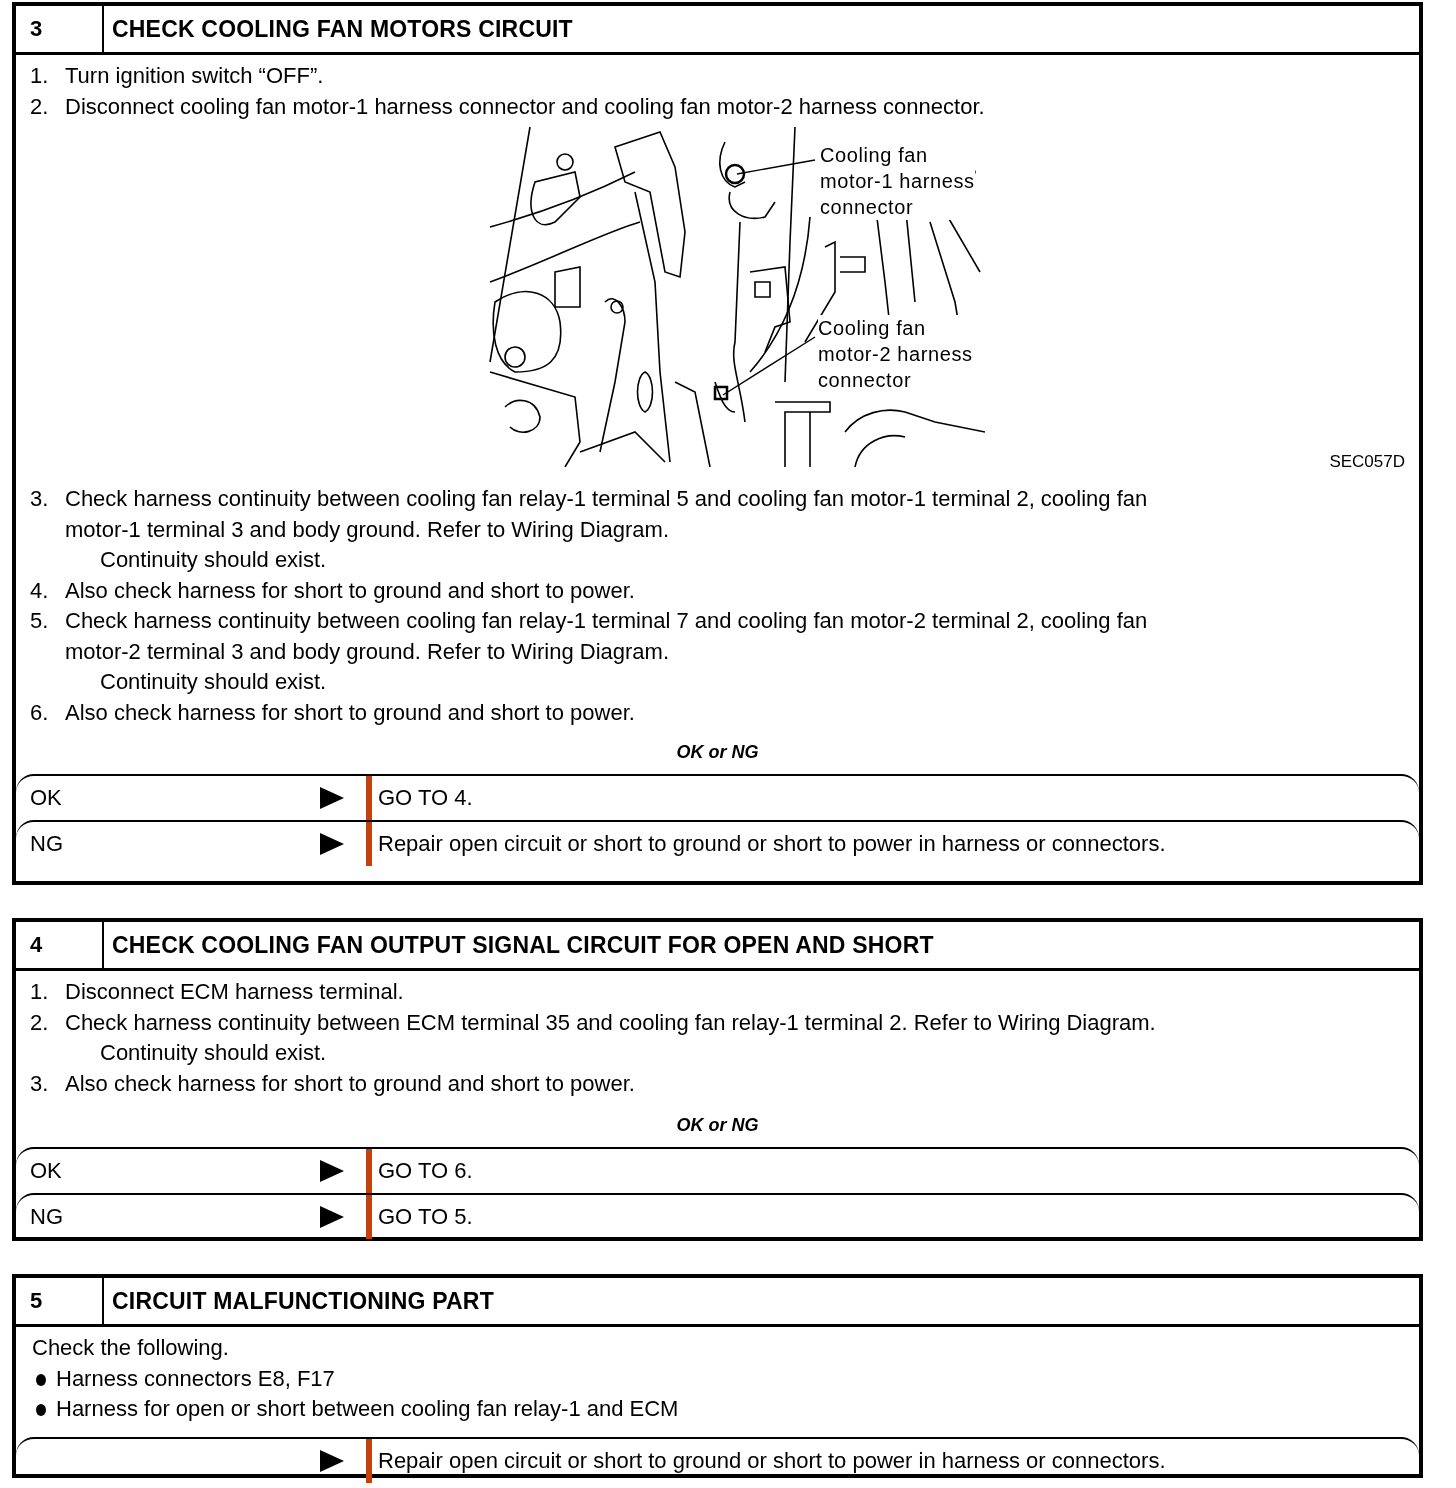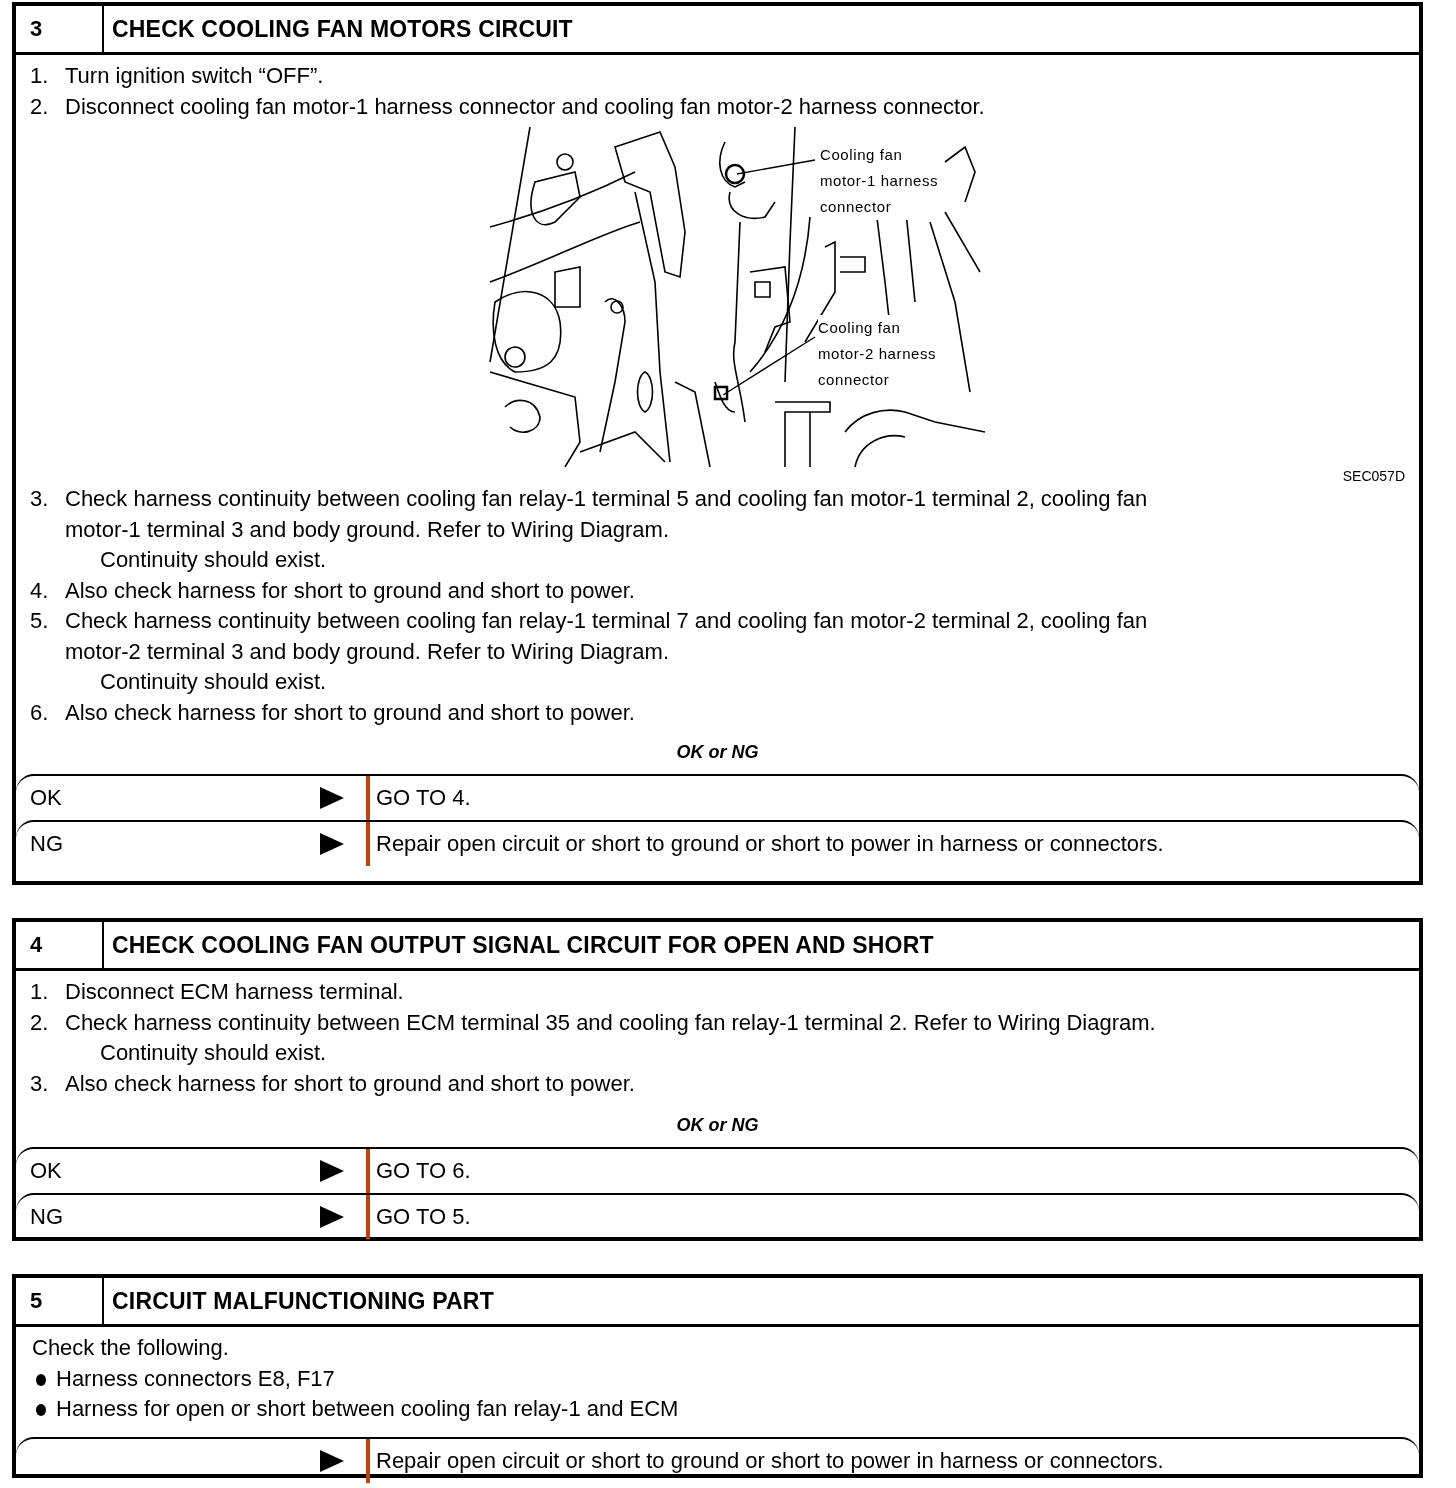--- a/index.html
+++ b/index.html
@@ -44,32 +44,32 @@
   .result-row .lbl {
     width: 350px; padding-left: 14px; box-sizing: border-box; position: relative;
     line-height: 44px;
   }
   .result-row .arrow {
     position: absolute; right: 22px; top: 11px; width: 0; height: 0;
     border-top: 11px solid transparent; border-bottom: 11px solid transparent;
     border-left: 24px solid #000;
   }
   .result-row .action {
-    flex: 1; border-left: 4px solid #c2410c; padding-left: 6px; line-height: 44px;
+    flex: 1; border-left: 6px solid #c2410c; padding-left: 6px; line-height: 44px;
   }
   .figure {
     position: relative; width: 100%; height: 362px;
   }
   .figure svg { position: absolute; left: 455px; top: 0; }
   .fig-label {
-    position: absolute; font-size: 15px; line-height: 26px; letter-spacing: 0.6px;
+    position: absolute; font-size: 20px; line-height: 26px; letter-spacing: 0.6px;
     background: #fff;
   }
   .fig-code {
-    position: absolute; right: 14px; bottom: 0; font-size: 14px;
+    position: absolute; right: 14px; bottom: 12px; font-size: 17px;
   }
 </style>
 </head>
 <body>
 
 <div class="step-table" id="step3">
   <div class="head-row">
     <div class="head-num">3</div>
     <div class="head-title">CHECK COOLING FAN MOTORS CIRCUIT</div>
   </div>

